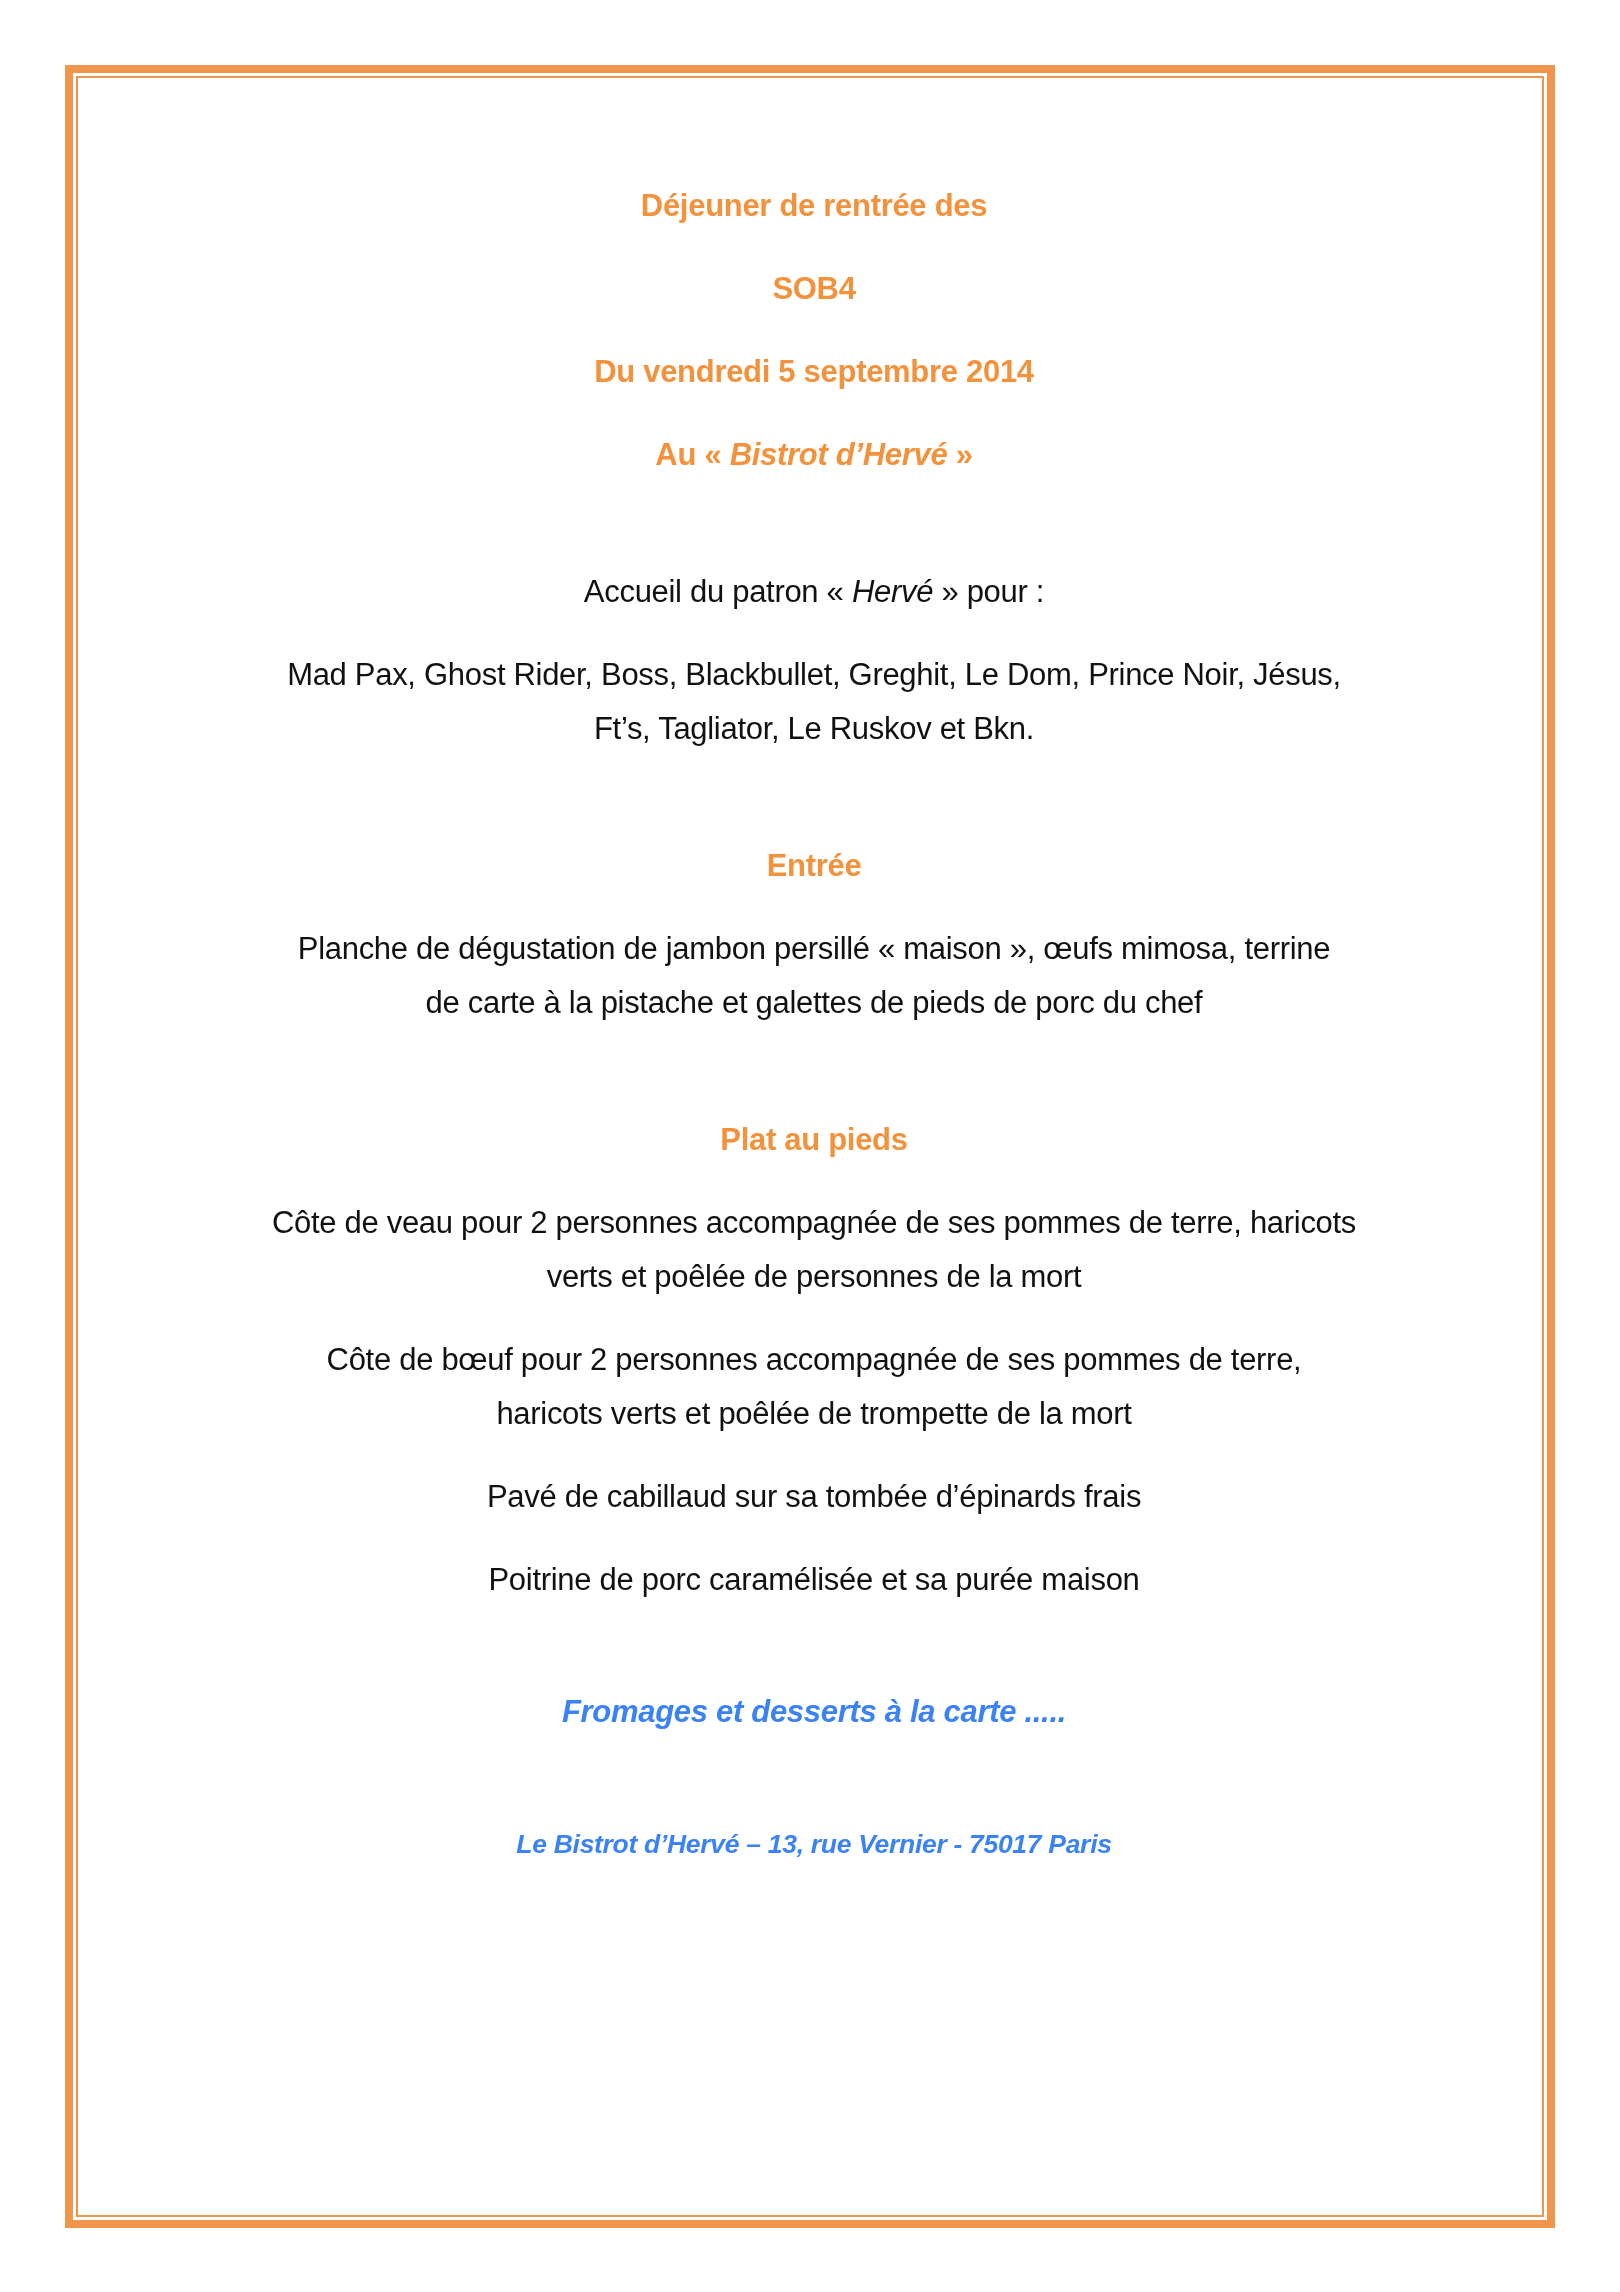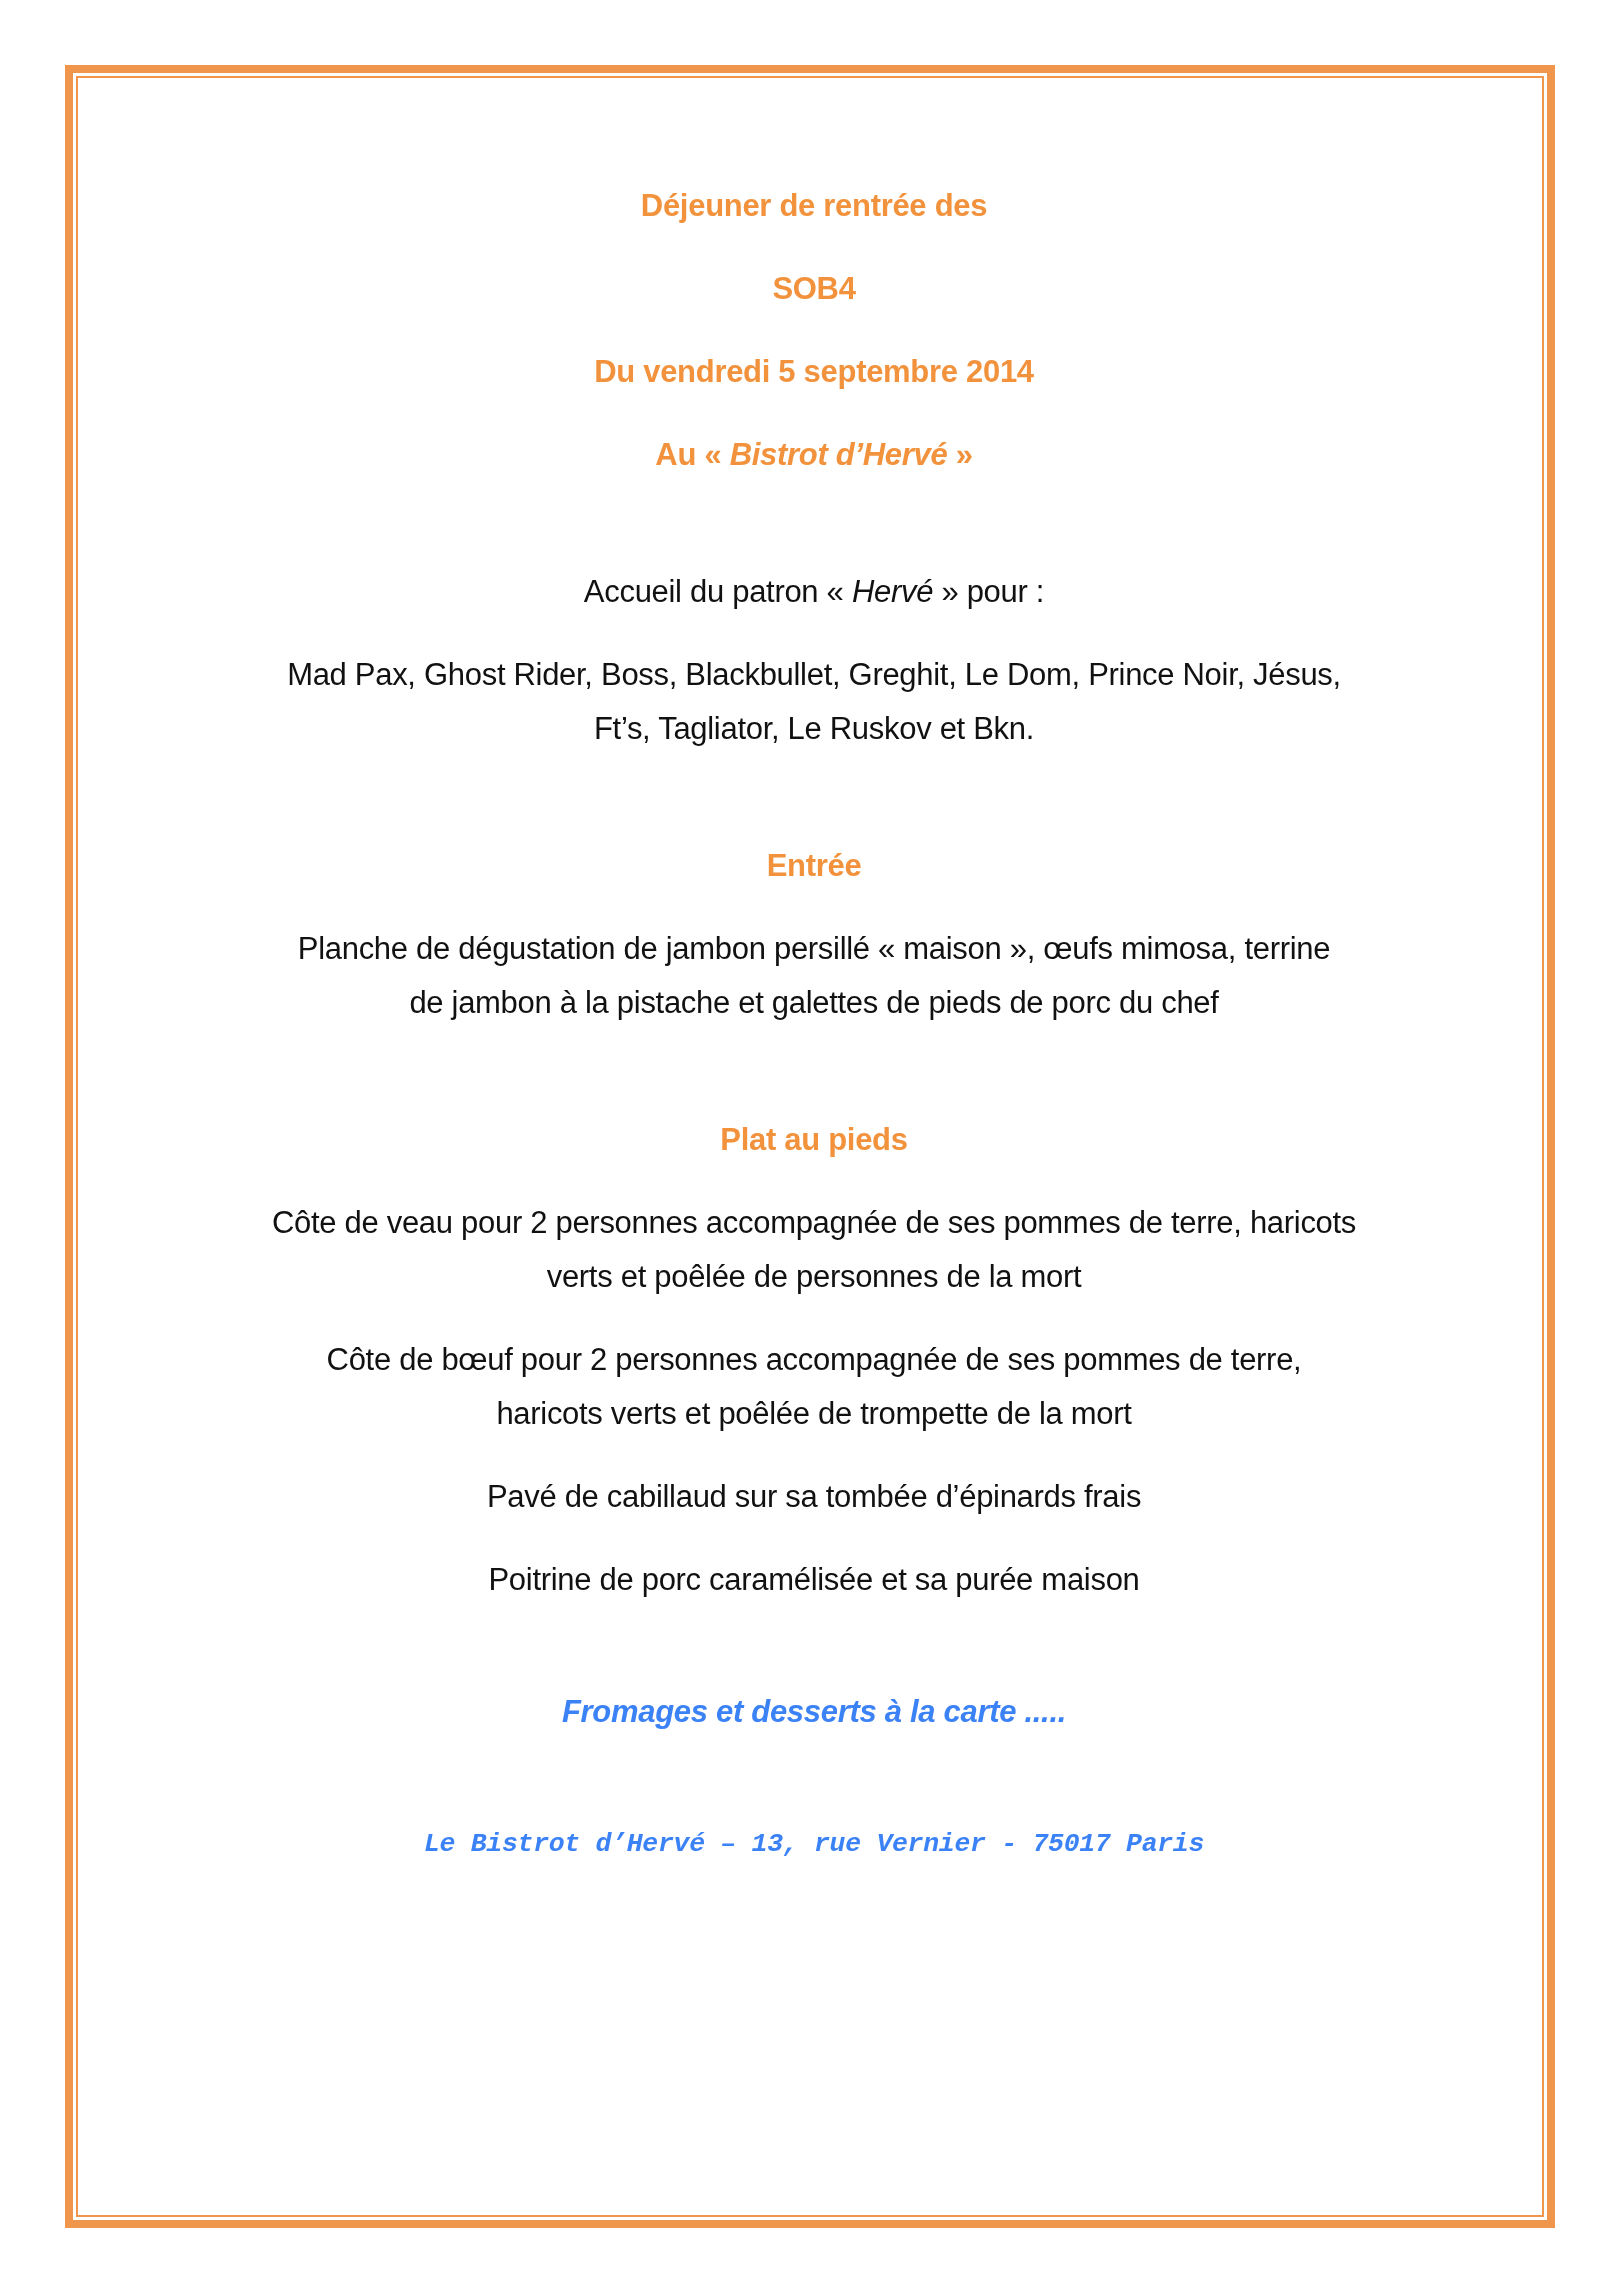--- a/index.html
+++ b/index.html
@@ -48,21 +48,20 @@
     color: #3b82f6;
     font-weight: 700;
     font-style: italic;
   }
   .italic { font-style: italic; }
   .gap-85 { margin-top: 83px; }
   .gap-80 { margin-top: 78px; }
   .footer-line {
     font-size: 26.5px;
     line-height: 54px;
-    font-family: Liberation Mono, monospace;
   }
 </style>
 </head>
 <body>
 
 <div class="page">
 
   <div class="frame-outer"></div>
   <div class="frame-inner"></div>
 
@@ -84,21 +83,21 @@
 
     <div class="para left">
       <div>Mad Pax, Ghost Rider, Boss, Blackbullet, Greghit, Le Dom, Prince Noir, Jésus,</div>
       <div>Ft’s, Tagliator, Le Ruskov et Bkn.</div>
     </div>
 
     <div class="para center orange-bold gap-85">Entrée</div>
 
     <div class="para center">
       <div>Planche de dégustation de jambon persillé « maison », œufs mimosa, terrine</div>
-      <div>de jambon à la pistache et galettes de pieds de porc du chef</div>
+      <div>de carte à la pistache et galettes de pieds de porc du chef</div>
     </div>
 
     <div class="para center orange-bold gap-85">Plat au pieds</div>
 
     <div class="para left">
       <div>Côte de veau pour 2 personnes accompagnée de ses pommes de terre, haricots</div>
       <div>verts et poêlée de personnes de la mort</div>
     </div>
 
     <div class="para left">

